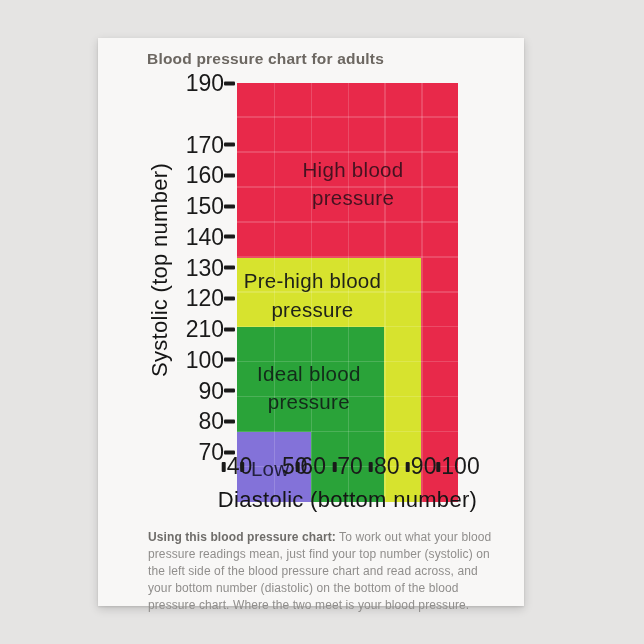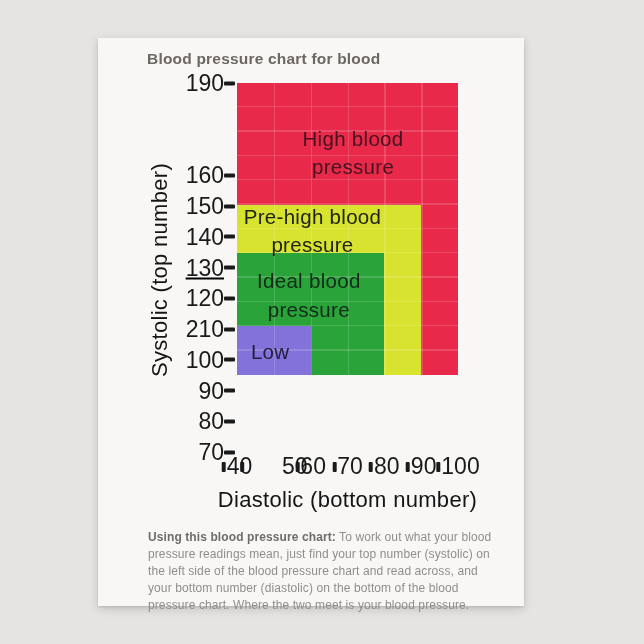--- a/index.html
+++ b/index.html
@@ -9,21 +9,21 @@
   }
   .card{
     position:absolute;left:98px;top:38px;width:426px;height:568px;
     background:#f8f7f6;box-shadow:0 3px 9px rgba(0,0,0,0.16),0 1px 2px rgba(0,0,0,0.10);
   }
   .title{
     position:absolute;left:49px;top:12px;font-size:15.5px;font-weight:bold;
     color:#6c6761;letter-spacing:0.2px;
   }
   .plot{
-    position:absolute;left:139px;top:45px;width:221px;height:292px;
+    position:absolute;left:139px;top:45px;width:221px;height:419px;
   }
   .region{position:absolute;}
   .gridline-v{position:absolute;top:0;bottom:0;width:1.5px;}
   .gridline-h{position:absolute;left:0;right:0;height:1.5px;}
   .region-label{
     position:absolute;transform:translate(-50%,50%);text-align:center;
     white-space:pre-line;font-size:20.5px;line-height:1.38;letter-spacing:0.3px;
   }
   .yticks{position:absolute;left:0;top:45px;width:137px;height:369px;}
   .ytick{
@@ -51,21 +51,21 @@
     position:absolute;left:50px;top:479px;width:348px;
     font-size:12px;line-height:1.42;color:#908e8c;letter-spacing:0.1px;
   }
   .footer strong{color:#6f6d6a;}
 </style>
 </head>
 <body>
 
 <div>
   <div class="card">
-    <div class="title">Blood pressure chart for blood</div>
+    <div class="title">Blood pressure chart for adults</div>
 
     <div class="ylabel">Systolic (top number)</div>
 
     <div class="plot">
         <div class="region" style="left: 0%; width: 100%; bottom: 0%; height: 100%; background: rgb(232, 41, 74);"></div>
         <div class="region" style="left: 0%; width: 83.3333%; bottom: 0%; height: 58.3333%; background: rgb(215, 227, 46);"></div>
         <div class="region" style="left: 0%; width: 66.6667%; bottom: 0%; height: 41.6667%; background: rgb(42, 163, 57);"></div>
         <div class="region" style="left: 0%; width: 33.3333%; bottom: 0%; height: 16.6667%; background: rgb(131, 114, 217);"></div>
         <div class="gridline-v" style="left: 16.6667%; background: rgba(255, 255, 255, 0.16);"></div>
         <div class="gridline-v" style="left: 33.3333%; background: rgba(255, 255, 255, 0.16);"></div>
@@ -109,34 +109,38 @@
           <div class="dash" style="background: rgb(26, 26, 26);"></div>
         </div>
         <div class="ytick" style="bottom: 33.3333%;">
           <div class="num">210</div>
           <div class="dash" style="background: rgb(26, 26, 26);"></div>
         </div>
         <div class="ytick" style="bottom: 41.6667%;">
           <div class="num">120</div>
           <div class="dash" style="background: rgb(26, 26, 26);"></div>
         </div>
-        <div class="ytick" style="bottom: 50%; text-decoration: underline;">
+        <div class="ytick" style="bottom: 50%;">
           <div class="num">130</div>
           <div class="dash" style="background: rgb(26, 26, 26);"></div>
         </div>
         <div class="ytick" style="bottom: 58.3333%; margin-top: 28px;">
           <div class="num">140</div>
           <div class="dash" style="background: rgb(26, 26, 26);"></div>
         </div>
         <div class="ytick" style="bottom: 66.6667%;">
           <div class="num">150</div>
           <div class="dash" style="background: rgb(26, 26, 26);"></div>
         </div>
         <div class="ytick" style="bottom: 75%; margin-top: 16px;">
           <div class="num">160</div>
+          <div class="dash" style="background: rgb(26, 26, 26);"></div>
+        </div>
+        <div class="ytick" style="bottom: 83.3333%;">
+          <div class="num">170</div>
           <div class="dash" style="background: rgb(26, 26, 26);"></div>
         </div>
         <div class="ytick" style="bottom: 100%;">
           <div class="num">190</div>
           <div class="dash" style="background: rgb(26, 26, 26);"></div>
         </div>
       </div>
     <div class="xticks">
         <div class="xtick" style="left: 0%;">
           <div class="dash" style="background: rgb(26, 26, 26);"></div>

